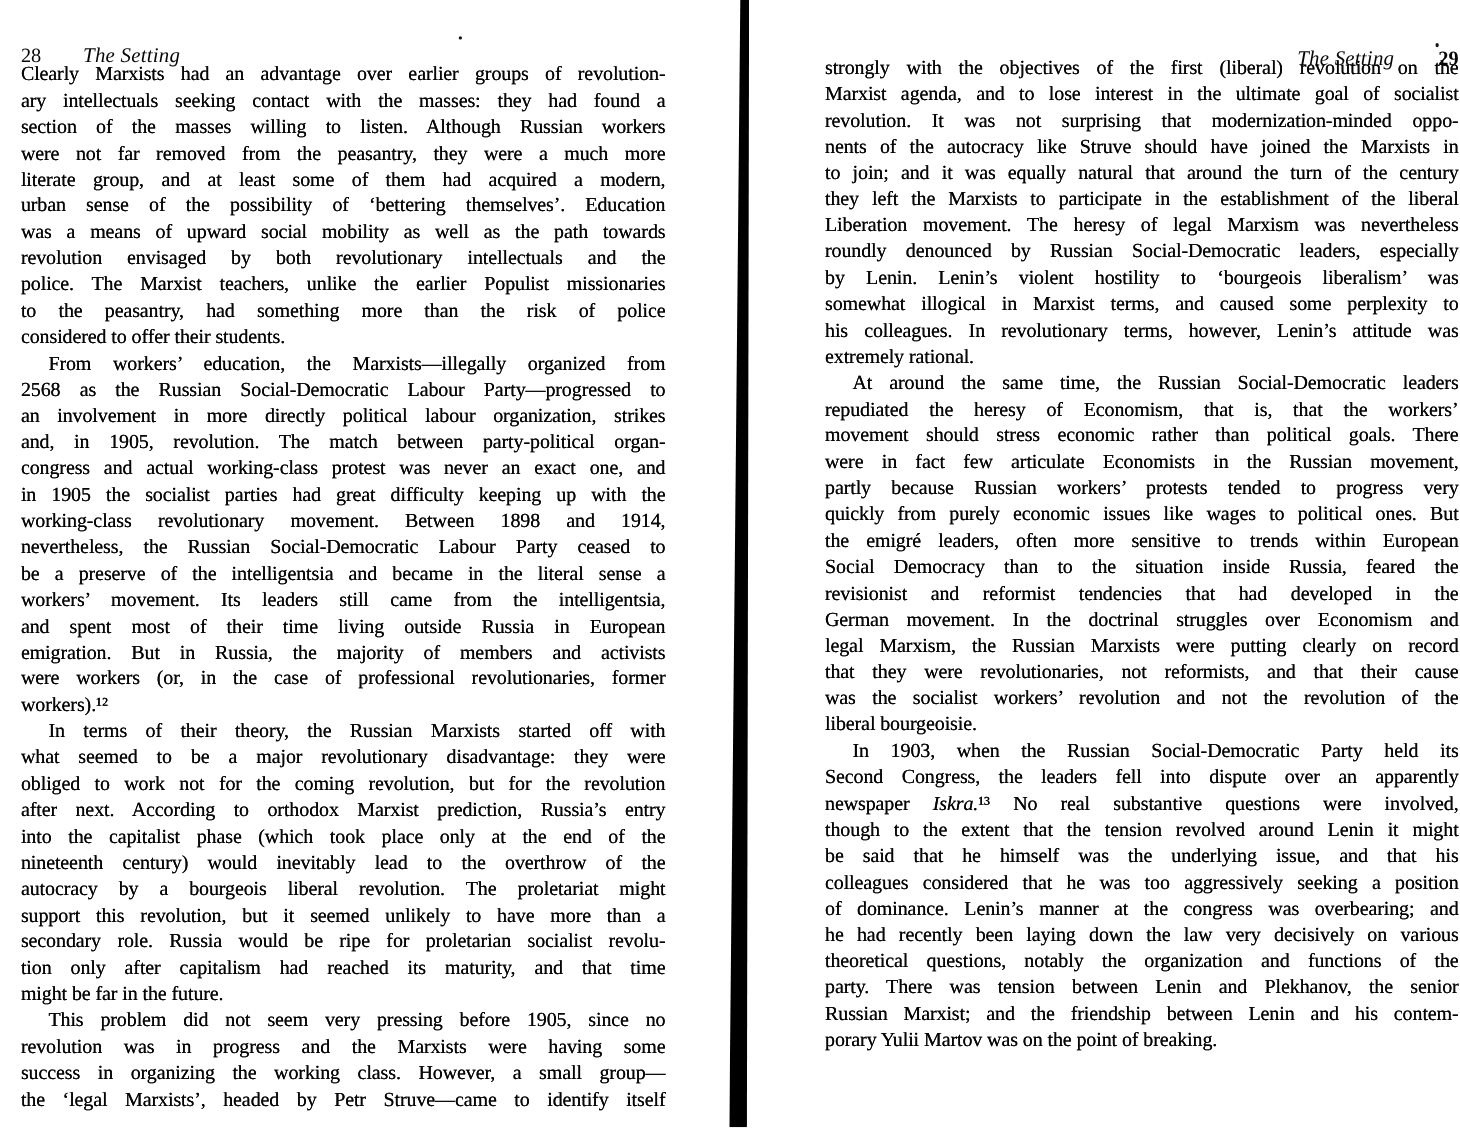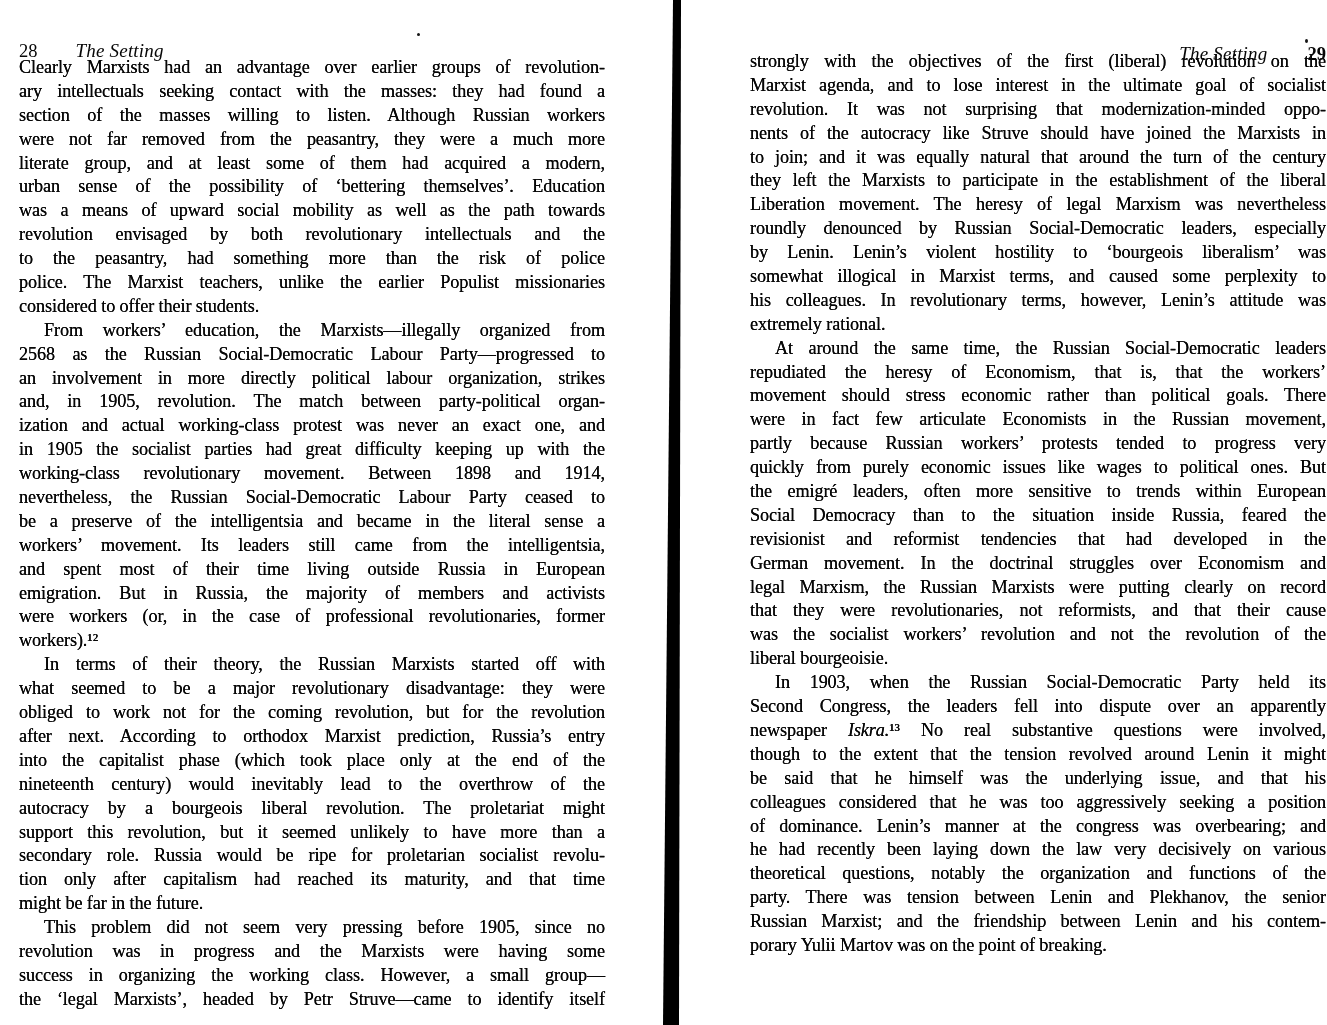--- a/index.html
+++ b/index.html
@@ -61,30 +61,30 @@
   <div class="page-body" id="left-body">
       <div class="para">
         <div class="line">Clearly Marxists had an advantage over earlier groups of revolution-</div>
         <div class="line">ary intellectuals seeking contact with the masses: they had found a</div>
         <div class="line">section of the masses willing to listen. Although Russian workers</div>
         <div class="line">were not far removed from the peasantry, they were a much more</div>
         <div class="line">literate group, and at least some of them had acquired a modern,</div>
         <div class="line">urban sense of the possibility of ‘bettering themselves’. Education</div>
         <div class="line">was a means of upward social mobility as well as the path towards</div>
         <div class="line">revolution envisaged by both revolutionary intellectuals and the</div>
+        <div class="line">police. The Marxist teachers, unlike the earlier Populist missionaries</div>
         <div class="line">to the peasantry, had something more than the risk of police</div>
-        <div class="line">police. The Marxist teachers, unlike the earlier Populist missionaries</div>
         <div class="line endline">considered to offer their students.</div>
       </div>
       <div class="para">
         <div class="line indent">From workers’ education, the Marxists—illegally organized from</div>
         <div class="line">2568 as the Russian Social-Democratic Labour Party—progressed to</div>
         <div class="line">an involvement in more directly political labour organization, strikes</div>
         <div class="line">and, in 1905, revolution. The match between party-political organ-</div>
-        <div class="line">ization and actual working-class protest was never an exact one, and</div>
+        <div class="line">congress and actual working-class protest was never an exact one, and</div>
         <div class="line">in 1905 the socialist parties had great difficulty keeping up with the</div>
         <div class="line">working-class revolutionary movement. Between 1898 and 1914,</div>
         <div class="line">nevertheless, the Russian Social-Democratic Labour Party ceased to</div>
         <div class="line">be a preserve of the intelligentsia and became in the literal sense a</div>
         <div class="line">workers’ movement. Its leaders still came from the intelligentsia,</div>
         <div class="line">and spent most of their time living outside Russia in European</div>
         <div class="line">emigration. But in Russia, the majority of members and activists</div>
         <div class="line">were workers (or, in the case of professional revolutionaries, former</div>
         <div class="line endline">workers).¹²</div>
       </div>

